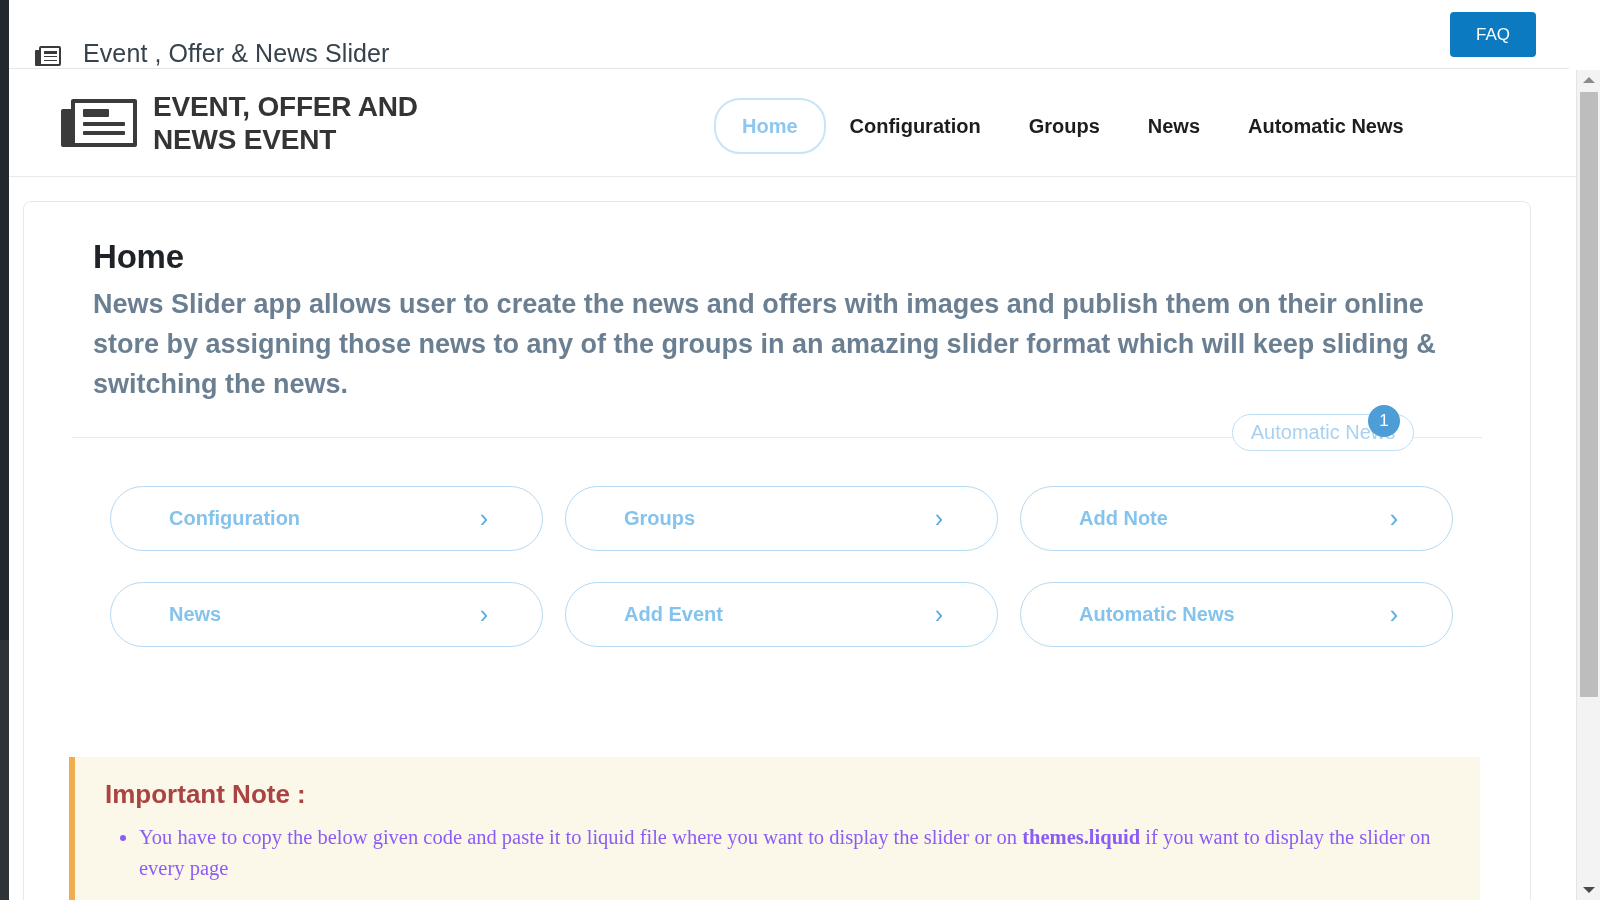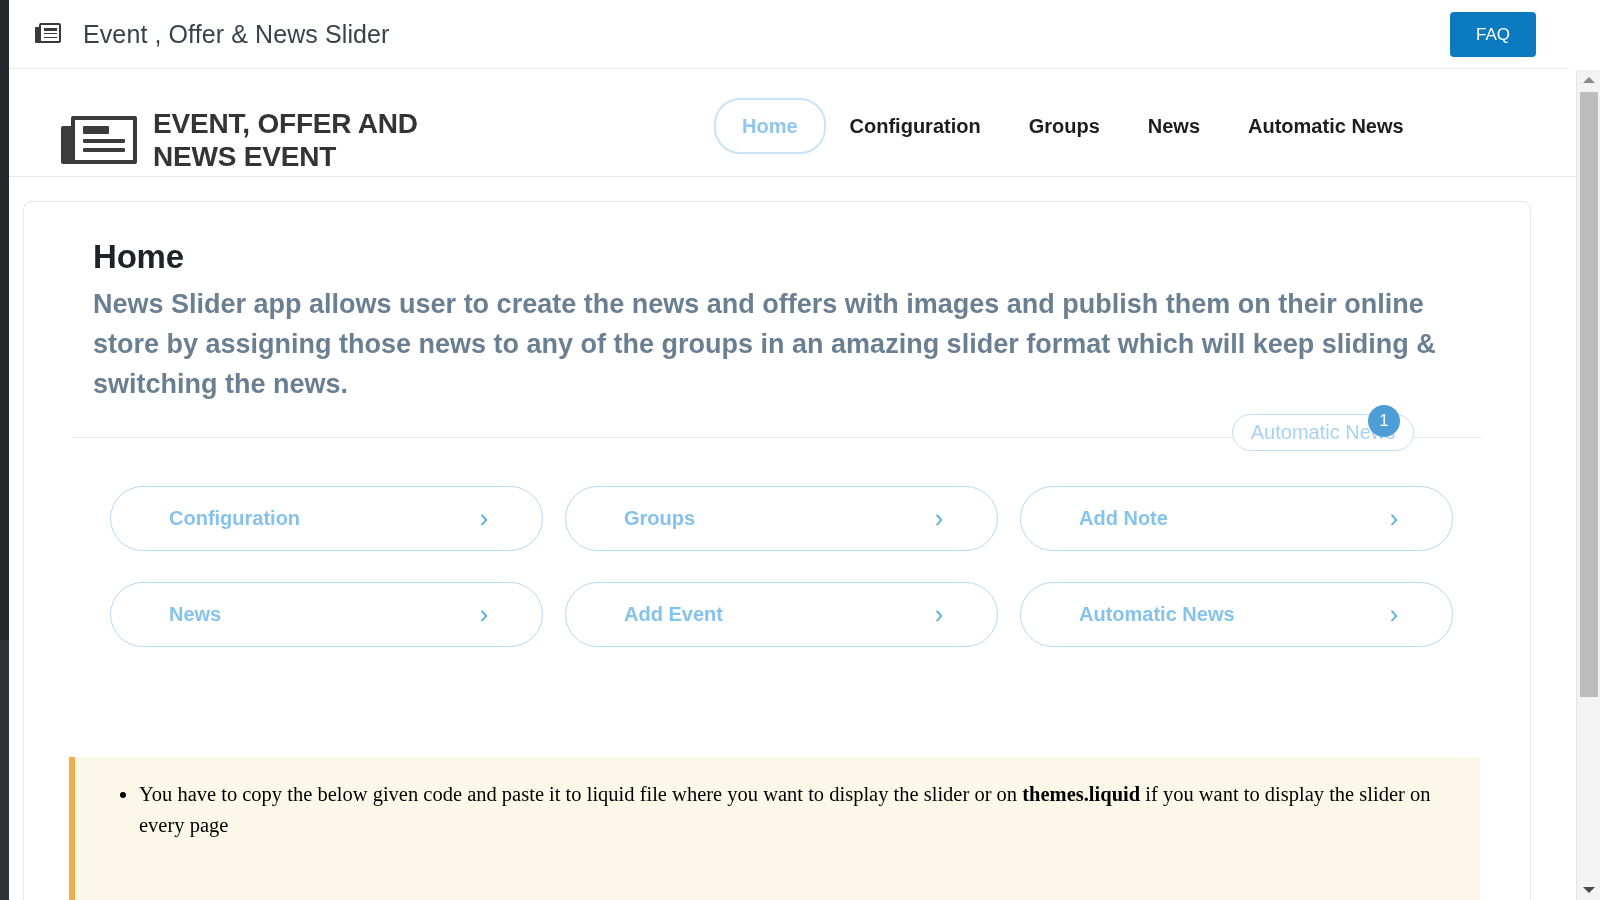--- a/index.html
+++ b/index.html
@@ -35,21 +35,21 @@
   }
 
   
   .topbar {
     position: absolute;
     left: 9px; top: 0;
     width: 1560px; height: 69px;
     background: #ffffff;
     border-bottom: 1px solid #e6e6e6;
     display: flex;
-    align-items: center;
+    align-items: flex-end;
   }
   .topbar-icon {
     margin-left: 26px;
     width: 26px; height: 22px;
     position: relative;
     flex: 0 0 auto;
   }
   .topbar-icon .tab-back {
     position: absolute;
     left: 0; top: 4px;
@@ -99,21 +99,21 @@
   
   .appheader {
     position: absolute;
     left: 9px; top: 70px;
     width: 1568px; height: 107px;
     background: #ffffff;
     border-bottom: 1px solid #e9e9e9;
   }
   .brand {
     position: absolute;
-    left: 52px; top: 37px;
+    left: 52px; top: 20px;
     display: flex;
     align-items: center;
   }
   .brand-logo {
     position: relative;
     width: 76px; height: 52px;
     flex: 0 0 auto;
   }
   .brand-logo .lb {
     position: absolute;
@@ -288,21 +288,21 @@
     font-size: 26px;
     font-weight: bold;
     margin: 0 0 12px 0;
     font-family: "Liberation Sans", sans-serif;
   }
   .note-list {
     margin: 0;
     padding-left: 34px;
     font-family: "Liberation Serif", serif;
     font-size: 20.5px;
-    color: #000000;
+    color: #8b5cf6;
     line-height: 1.52;
   }
   .note-list li { margin: 0; }
   .note-list b { font-weight: bold; }
 
   
   .scrollbar {
     position: absolute;
     right: 0; top: 70px;
     width: 24px; height: 830px;
@@ -414,20 +414,21 @@
       <span class="label">Add Event</span>
       <span class="chev">›</span>
     </div>
     <div class="action-pill">
       <span class="label">Automatic News</span>
       <span class="chev">›</span>
     </div>
   </div>
 
   <div class="note">
+    <div class="note-title">Important Note :</div>
     <ul class="note-list">
       <li><span>You have to copy the below given code and paste it to liquid file where you want to display the slider or on </span><b>themes.liquid</b><span> if you want to display the slider on every page</span></li>
     </ul>
   </div>
 
   <div class="scrollbar">
     <div class="sb-arrow up">
         <i></i>
       </div>
     <div class="sb-thumb"></div>

